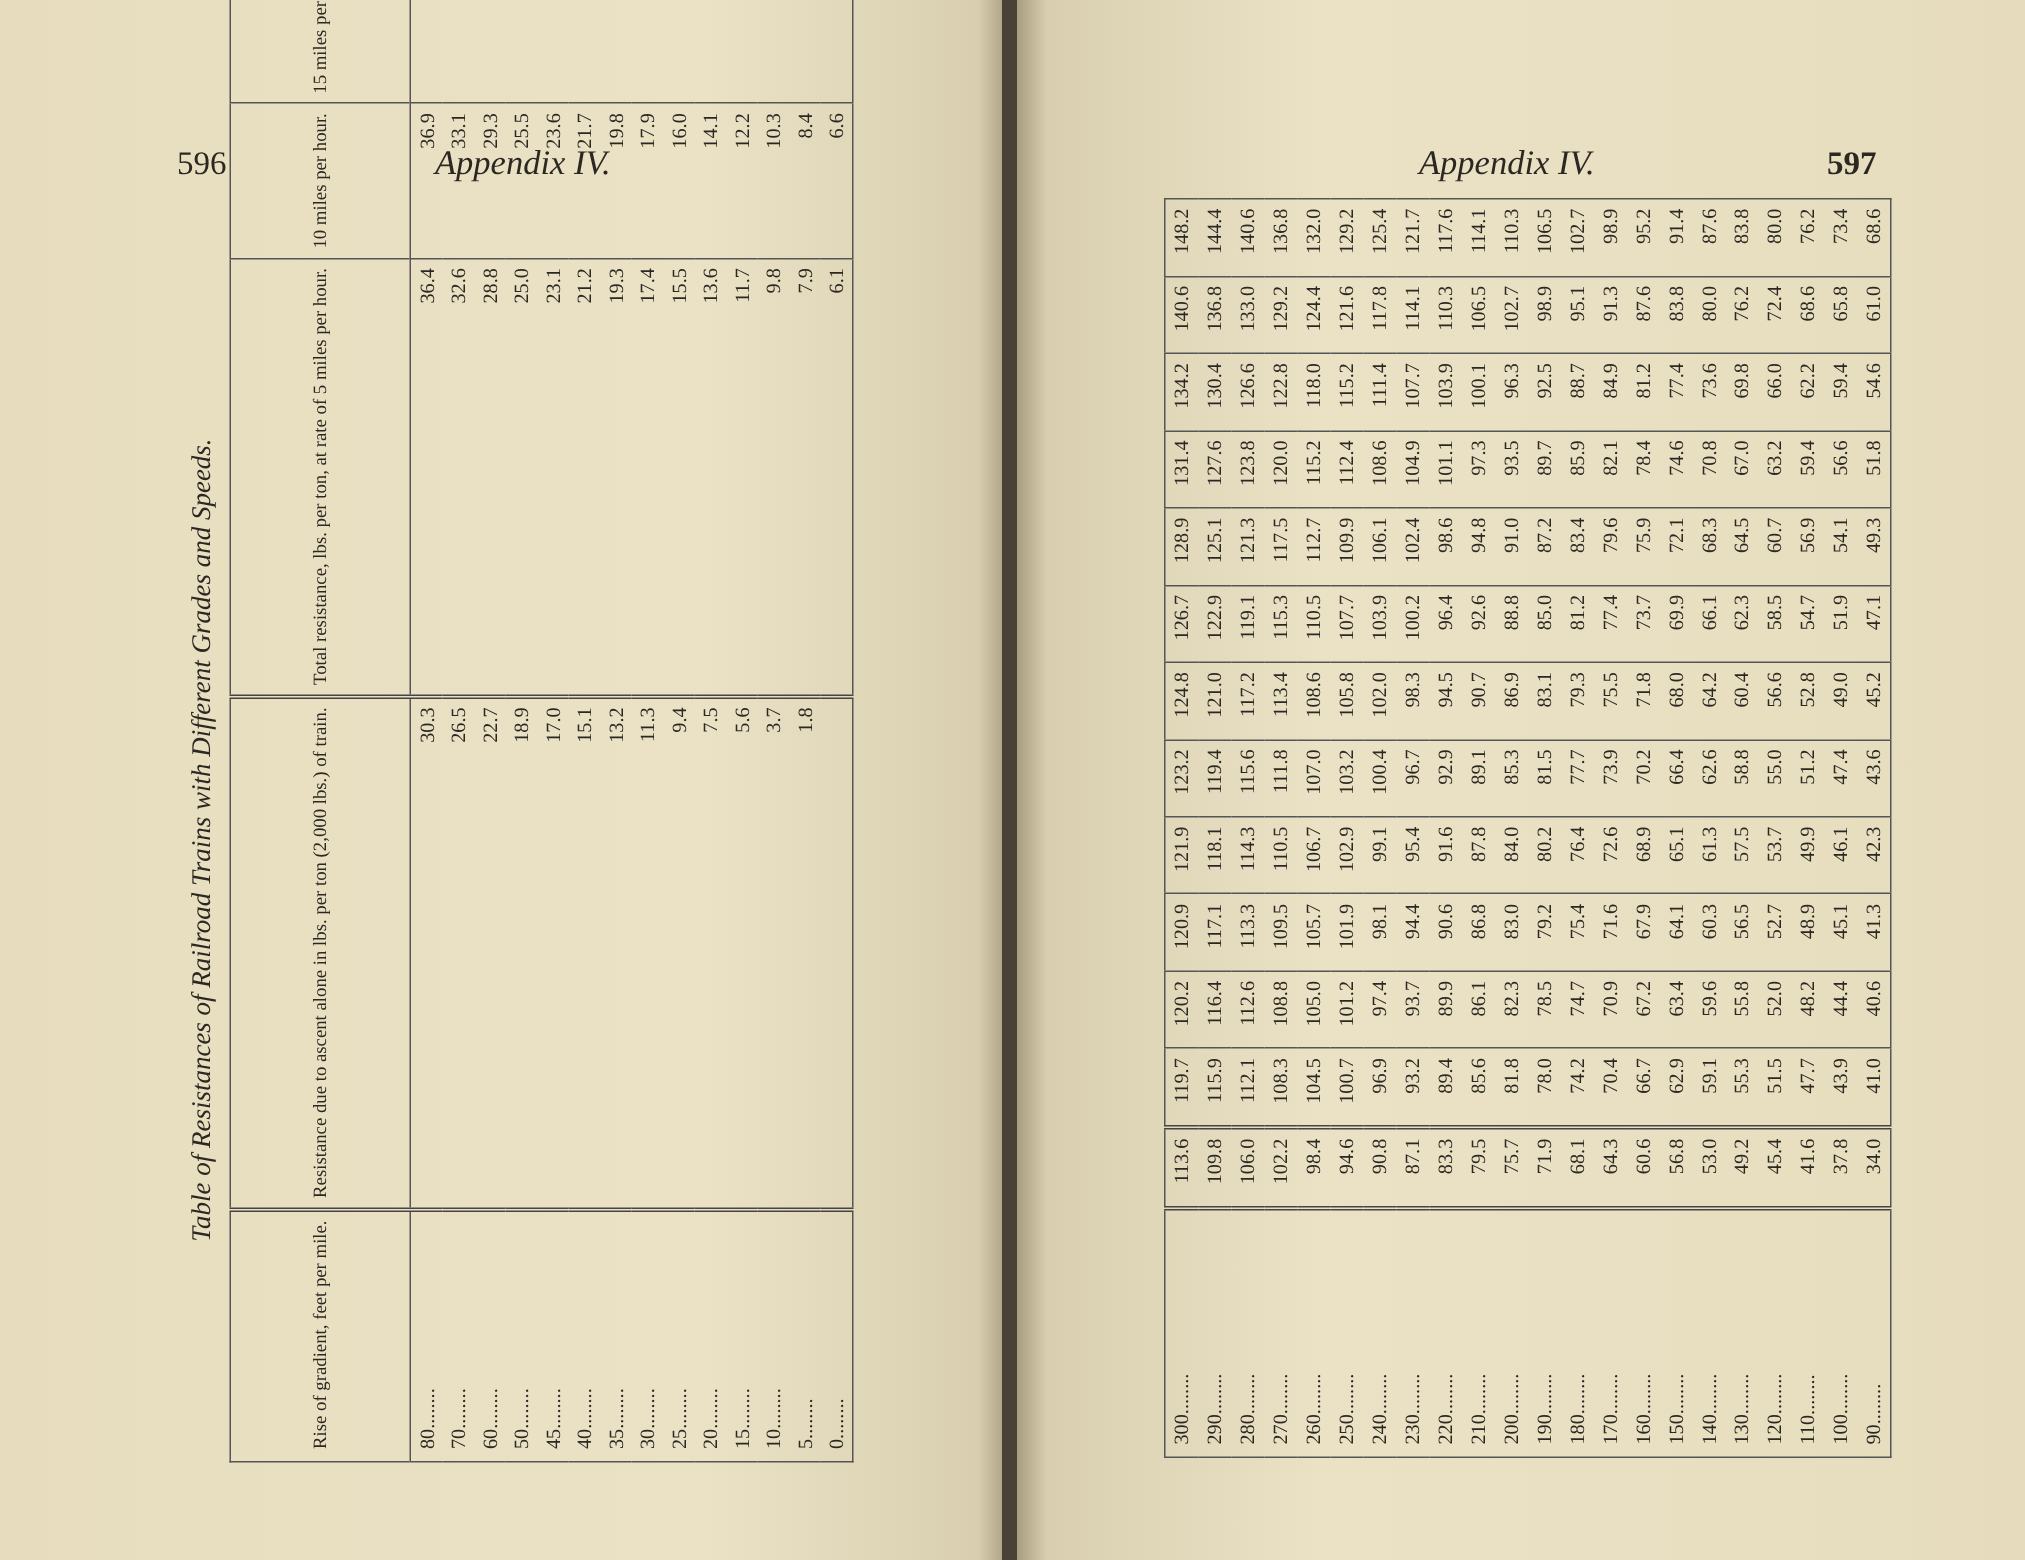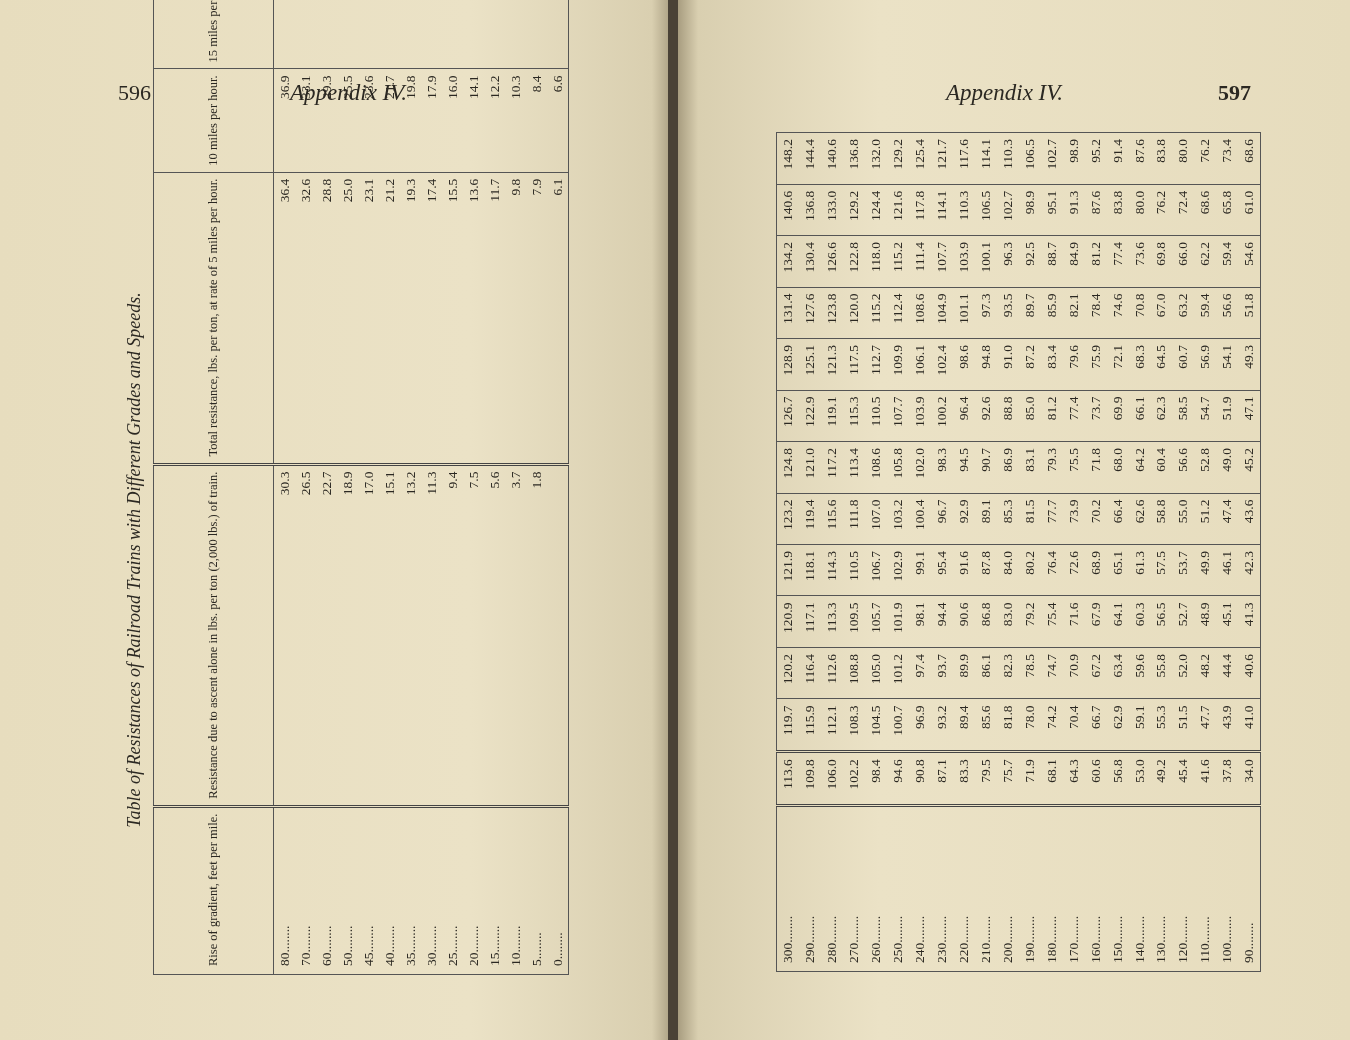--- a/index.html
+++ b/index.html
@@ -10,21 +10,21 @@
     position:relative;
   }
   .page {
     position:absolute; top:0; height:1040px;
     background:#e9e0c4;
     color:#2b2822;
   }
   .page.left { left:0; width:672px; background:linear-gradient(to right,#e7ddbe 0%,#ebe2c6 70%,#d9cfb0 97%,#a89d80 100%); }
   .page.right { left:678px; width:672px; background:linear-gradient(to right,#a89d80 0%,#d9cfb0 3%,#ebe2c6 30%,#e6dcbd 100%); }
   .gutter { position:absolute; left:668px; width:14px; top:0; height:1040px; background:#4a4236; }
-  .header { position:absolute; top:80px; font-size:22px; }
+  .header { position:absolute; top:96px; font-size:22px; }
   .pnum { font-family:"Liberation Serif", serif; font-size:22px; }
   .rh { font-style:italic; font-family:Liberation Serif, serif; font-size:23px; }
 
   
   .rot {
     position:absolute;
     transform-origin: 0 0;
     transform: rotate(-90deg);
   }
   table { border-collapse:collapse; font-family:"Liberation Serif", serif; font-size:13.5px; color:#2b2822; }

